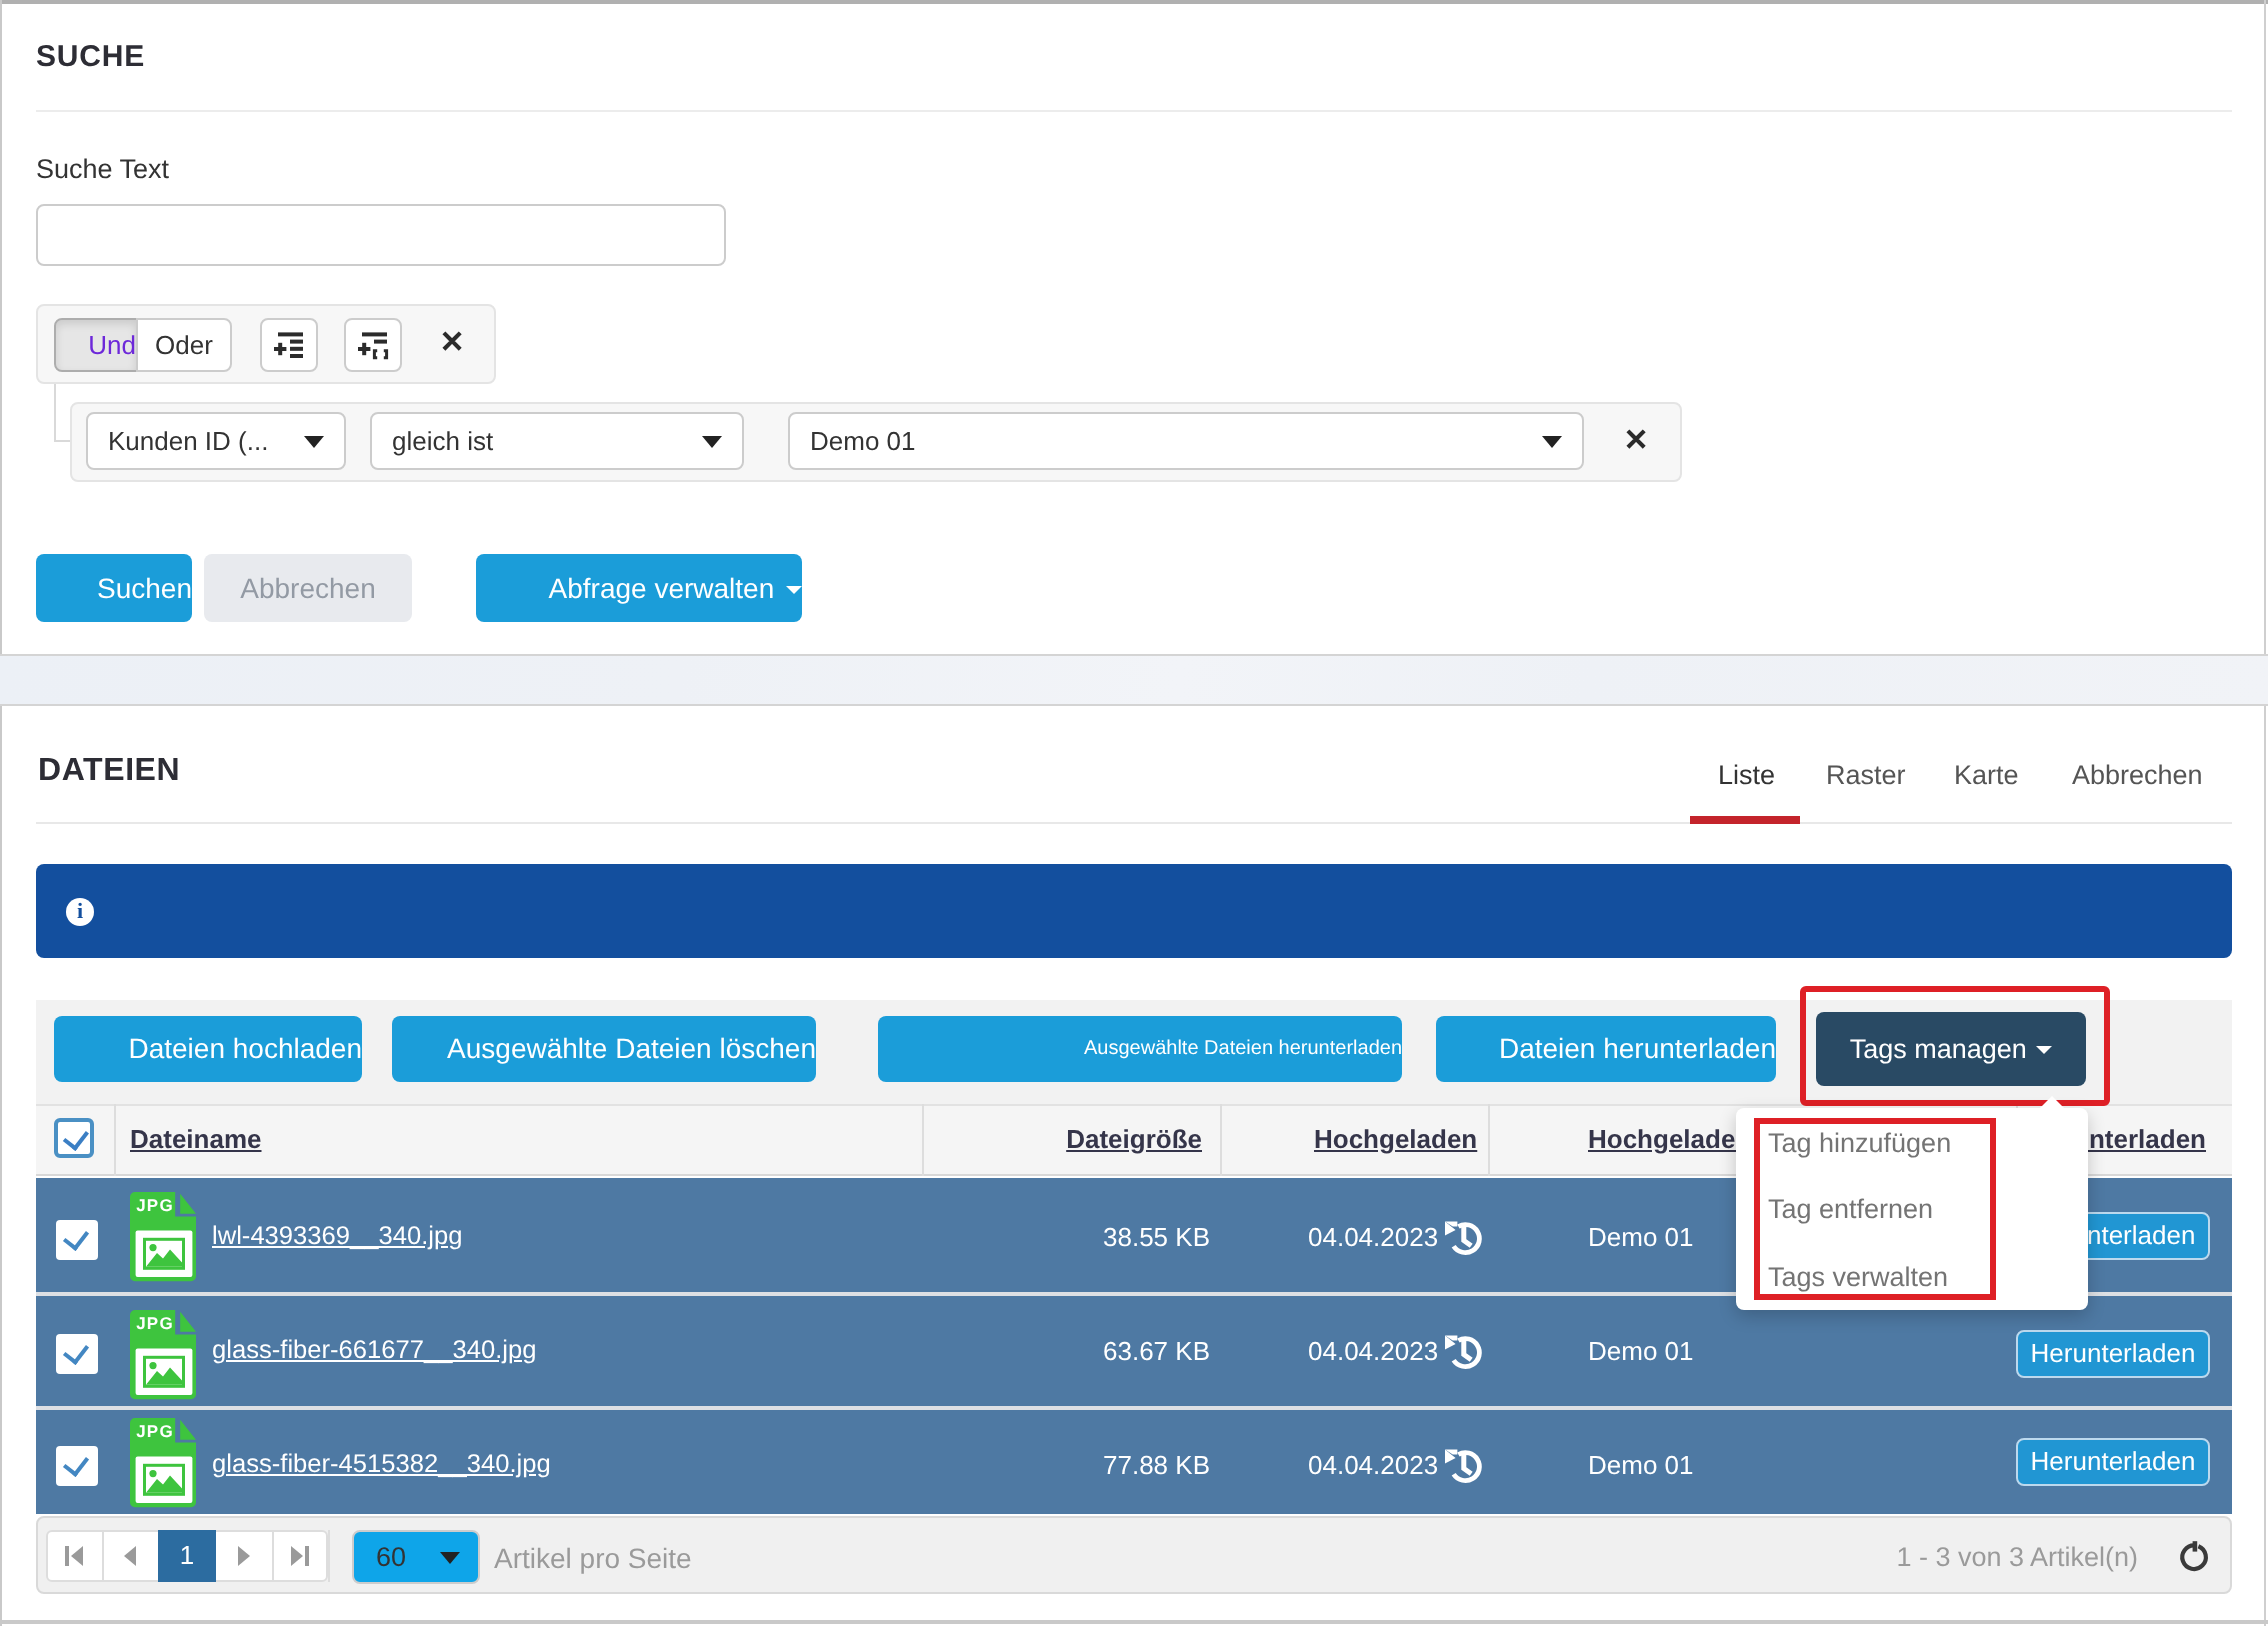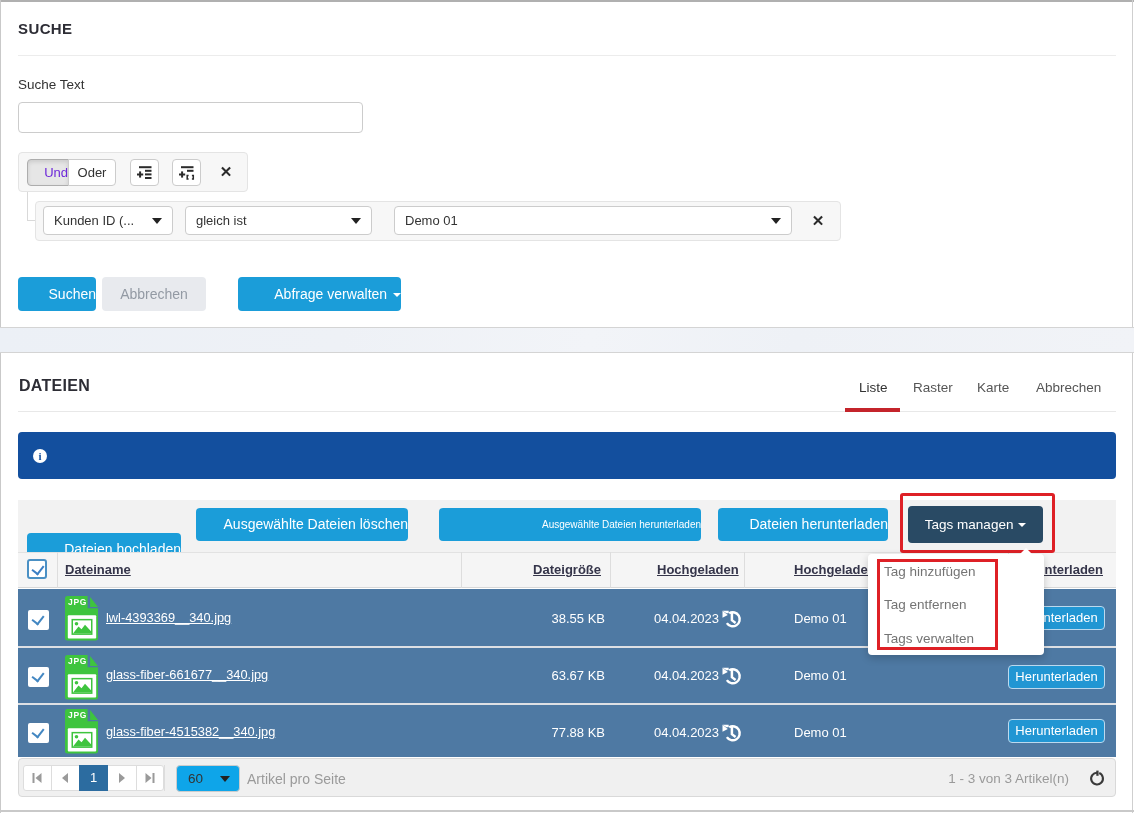--- a/index.html
+++ b/index.html
@@ -82,21 +82,21 @@
   <div class="abs" style="left:913px;top:380px;font-size:13.5px;color:#555;">Raster</div>
   <div class="abs" style="left:977px;top:380px;font-size:13.5px;color:#555;">Karte</div>
   <div class="abs" style="left:1036px;top:380px;font-size:13.5px;color:#555;">Abbrechen</div>
   <div class="abs" style="left:18px;top:411px;width:1098px;height:1px;background:#e8e8e8;"></div>
   <div class="abs" style="left:845px;top:408px;width:55px;height:4px;background:#c4242b;"></div>
 
   <div class="abs" style="left:18px;top:432px;width:1098px;height:47px;background:#134f9e;border-radius:4px;"></div>
   <div class="abs" style="left:33px;top:449px;width:14px;height:14px;background:#fff;border-radius:50%;color:#134f9e;font-size:11px;font-weight:700;text-align:center;line-height:14px;font-family:'Liberation Serif',serif;">i</div>
 
   <div class="abs" style="left:18px;top:500px;width:1098px;height:52px;background:#f2f2f2;"></div>
-  <div class="abs btn-blue" style="left:27px;top:508px;width:154px;height:33px;font-size:14px;line-height:33px;margin-top:25px;">Dateien hochladen</div>
+  <div class="abs btn-blue" style="left:27px;top:508px;width:154px;height:33px;font-size:14px;line-height:33px;">Dateien hochladen</div>
   <div class="abs btn-blue" style="left:196px;top:508px;width:212px;height:33px;font-size:14px;line-height:33px;">Ausgewählte Dateien löschen</div>
   <div class="abs btn-blue" style="left:439px;top:508px;width:262px;height:33px;font-size:10px;line-height:33px;">Ausgewählte Dateien herunterladen</div>
   <div class="abs btn-blue" style="left:718px;top:508px;width:170px;height:33px;font-size:14px;line-height:33px;">Dateien herunterladen</div>
   <div class="abs" style="left:908px;top:506px;width:135px;height:37px;background:#294a64;border-radius:4px;color:#fff;font-size:13.5px;line-height:37px;text-align:center;">Tags managen <span class="caret-w" style="margin-left:1px;vertical-align:2px;"></span></div>
 
   <div class="abs" style="left:18px;top:552px;width:1098px;height:36px;background:#f5f5f5;border-top:1px solid #e2e2e2;border-bottom:1px solid #d8d8d8;"></div>
   <div class="abs" style="left:57px;top:552px;width:1px;height:36px;background:#ddd;"></div>
   <div class="abs" style="left:461px;top:552px;width:1px;height:36px;background:#ddd;"></div>
   <div class="abs" style="left:610px;top:552px;width:1px;height:36px;background:#ddd;"></div>
   <div class="abs" style="left:744px;top:552px;width:1px;height:36px;background:#ddd;"></div>

